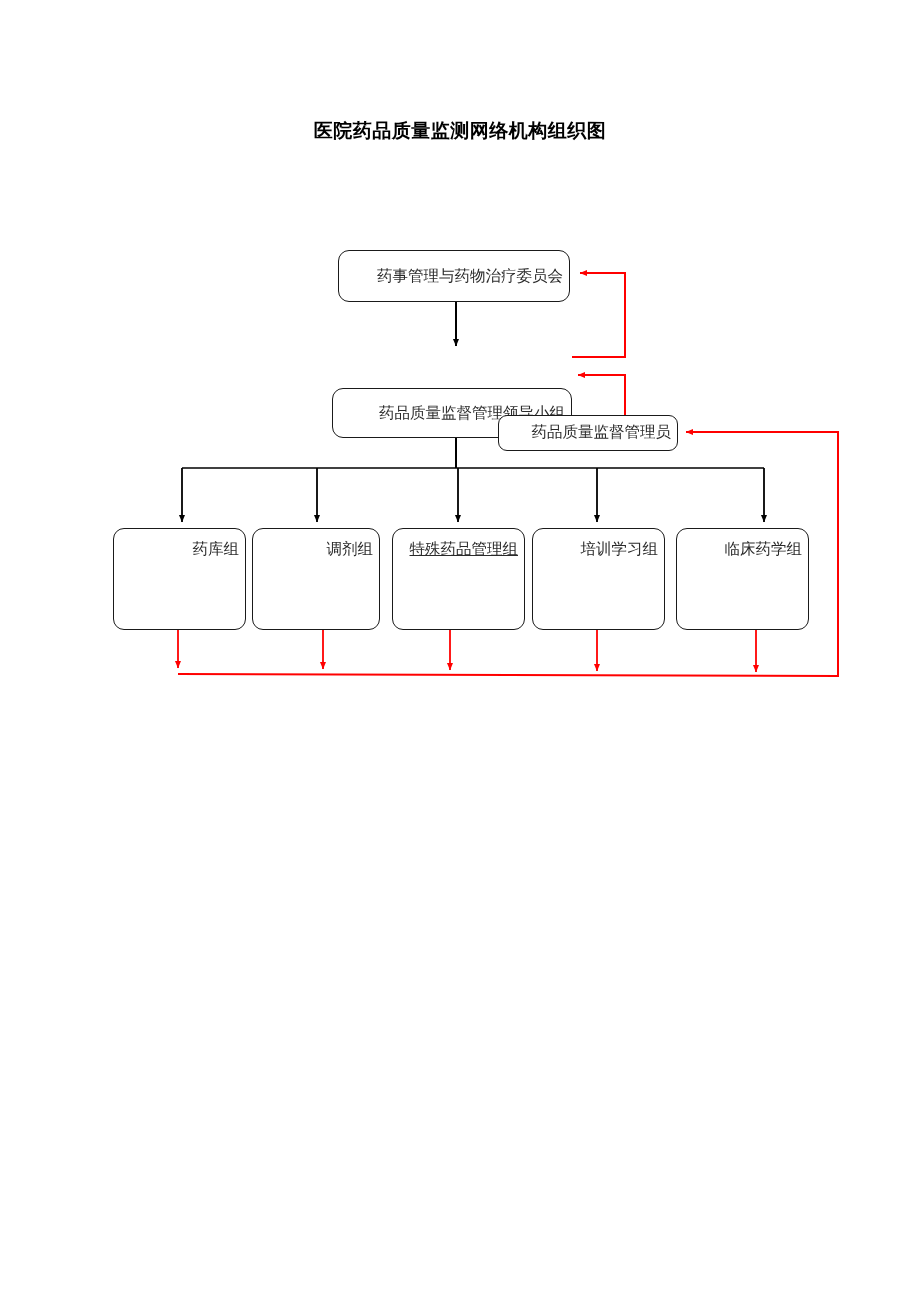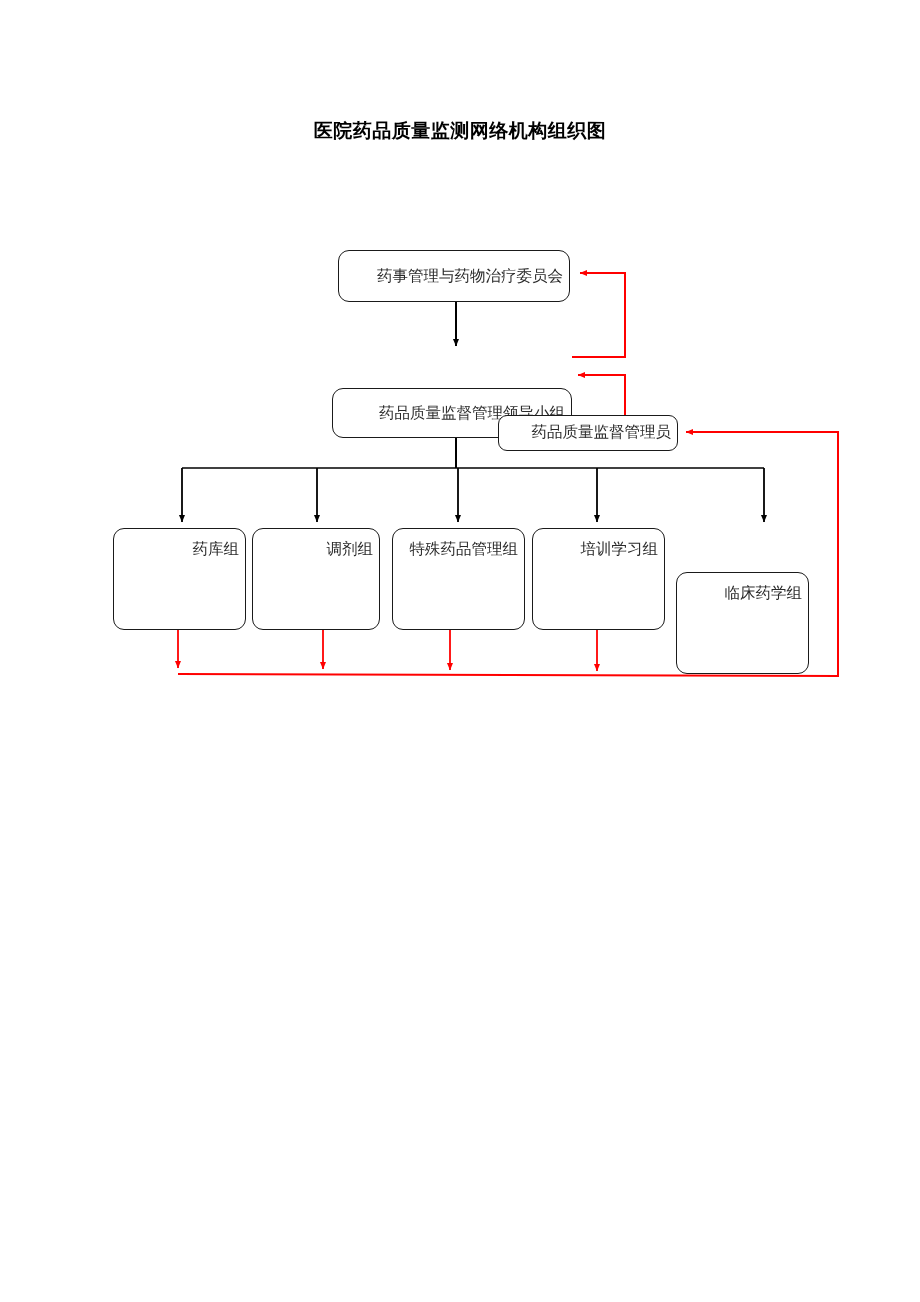--- a/index.html
+++ b/index.html
@@ -121,25 +121,25 @@
   </div>
 
   <div class="node top-align" style="left:113px; top:528px; width:133px; height:102px;">
     <span>药库组</span>
   </div>
 
   <div class="node top-align" style="left:252px; top:528px; width:128px; height:102px;font-family:Liberation Serif, serif;">
     <span>调剂组</span>
   </div>
 
-  <div class="node top-align" style="left:392px; top:528px; width:133px; height:102px;">
+  <div class="node top-align" style="left:392px; top:528px; width:133px; height:102px;text-decoration:underline;">
     <span>特殊药品管理组</span>
   </div>
 
   <div class="node top-align" style="left:532px; top:528px; width:133px; height:102px;padding-left:39px;">
     <span>培训学习组</span>
   </div>
 
-  <div class="node top-align" style="left:676px; top:528px; width:133px; height:102px;margin-top:44px;">
+  <div class="node top-align" style="left:676px; top:528px; width:133px; height:102px;">
     <span>临床药学组</span>
   </div>
 
 </div>
 
 </body></html>

